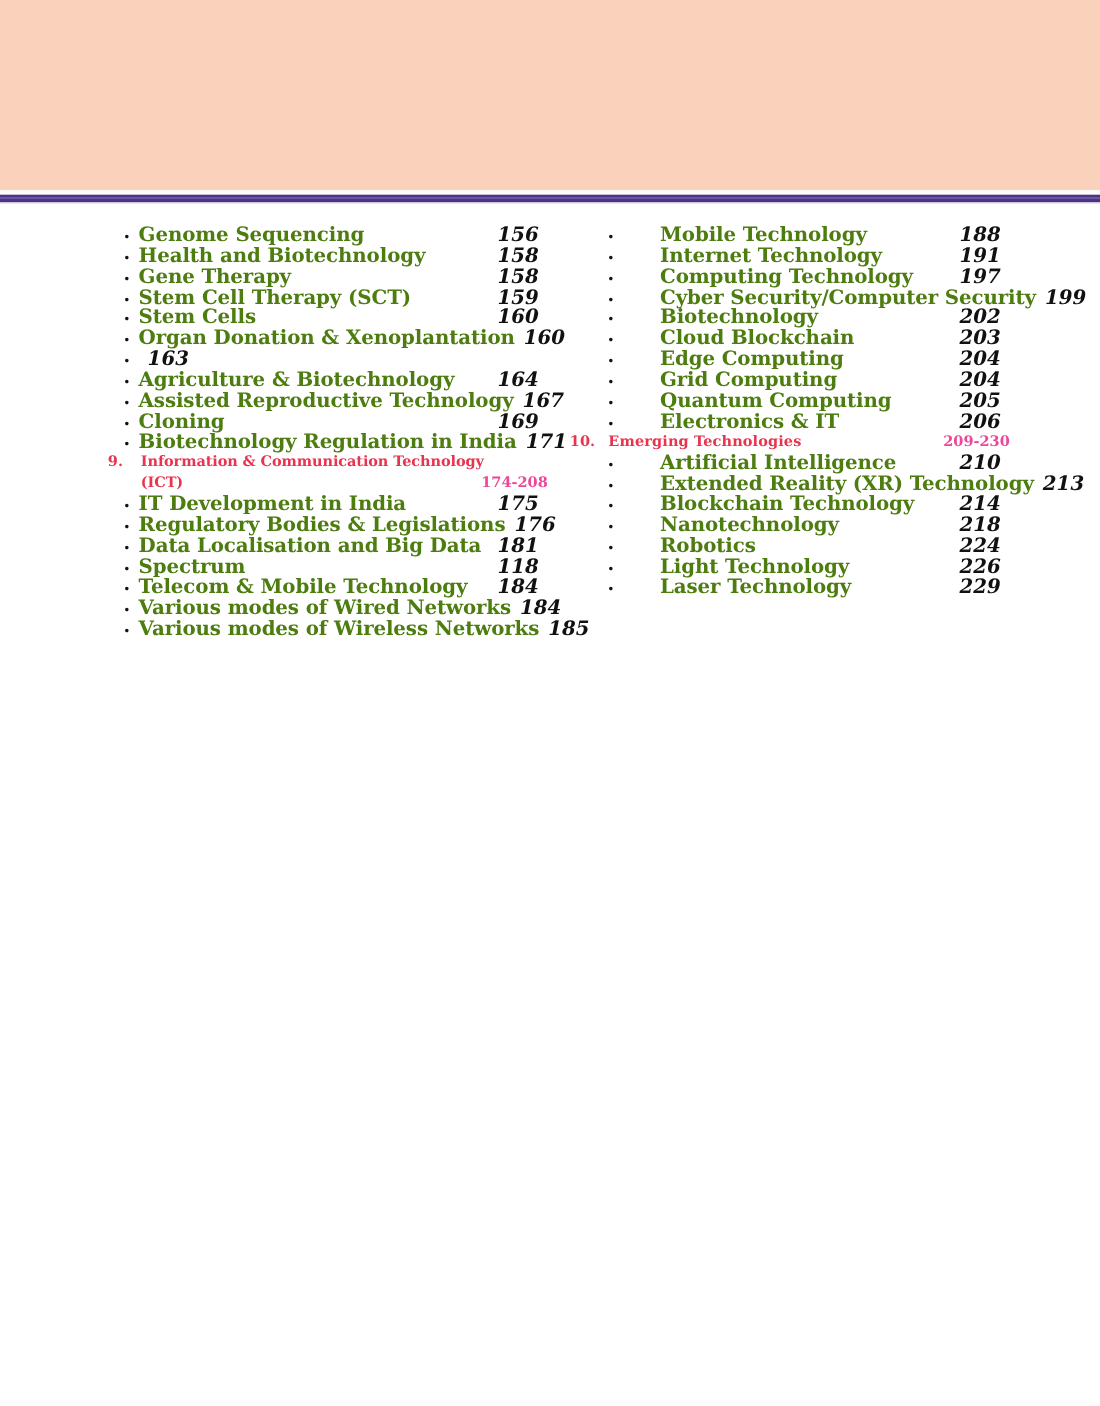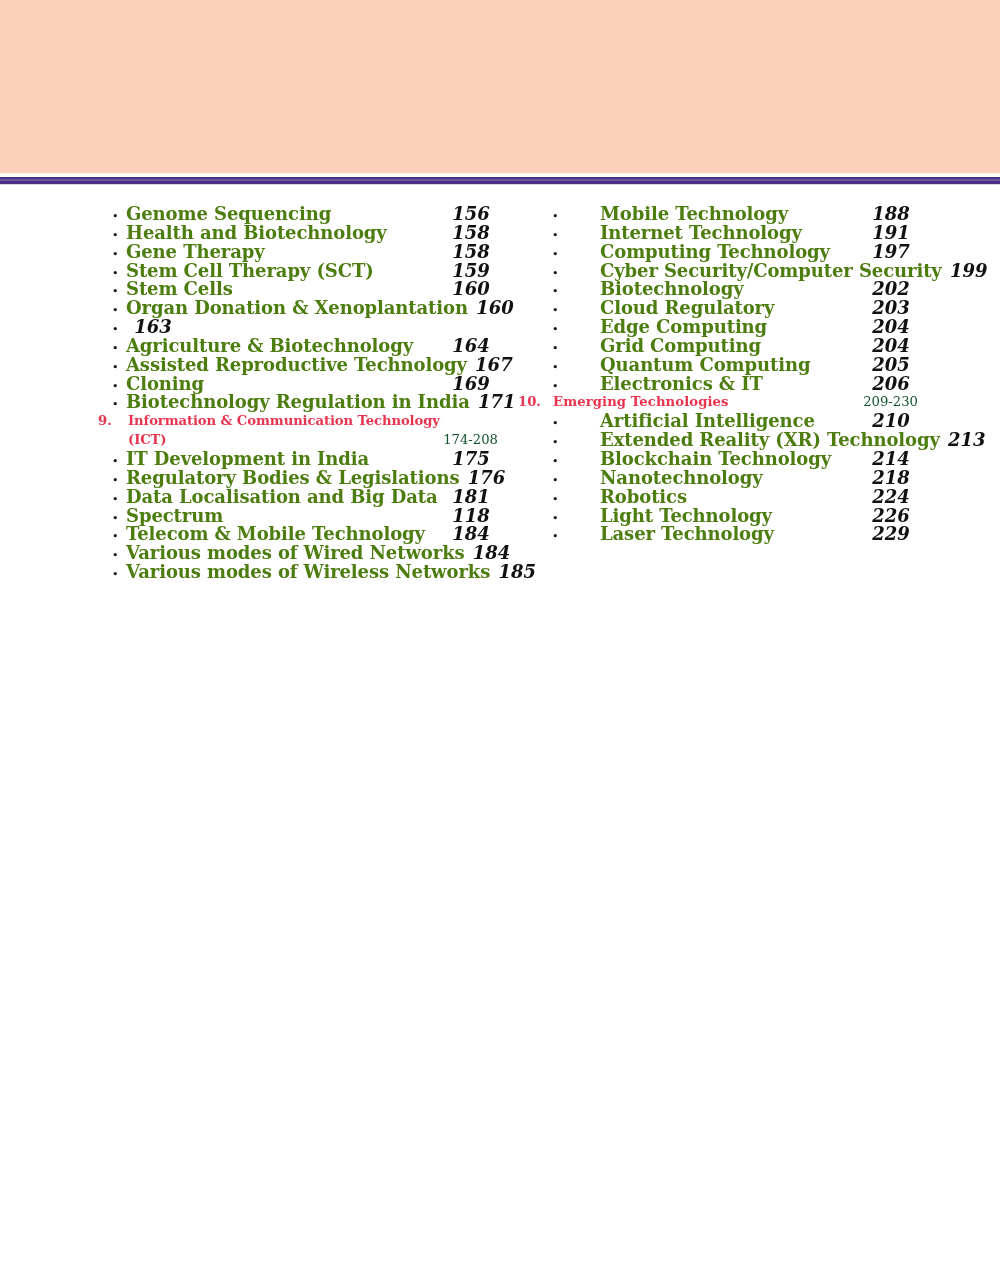--- a/index.html
+++ b/index.html
@@ -134,22 +134,22 @@
     flex: 1 1 auto;
     font-size: 13.2px;
     font-weight: bold;
     letter-spacing: -0.1px;
     color: #e8344f;
   }
   .chapter .page {
     flex: 0 0 54px;
     text-align: left;
     font-size: 13.2px;
-    font-weight: normal;
-    color: #14532d;
+    font-weight: bold;
+    color: #ec4899;
   }
   .chapter.cont .num { color: transparent; }
 
   
   .toc-column.right .chapter .num { flex: 0 0 35px; }
   .toc-column.right .entry .bullet { padding-left: 34px; width: 14px; flex: 0 0 48px; }
   .toc-column.right .entry .page { flex: 0 0 54px; }
   .toc-column.right .chapter .title { letter-spacing: 0.1px; }
 </style>
 </head>
@@ -284,21 +284,21 @@
         <span class="title">Cyber Security/Computer Security</span>
         <span class="page">199</span>
       </div>
       <div class="row entry">
         <span class="bullet">•</span>
         <span class="title">Biotechnology</span>
         <span class="page">202</span>
       </div>
       <div class="row entry">
         <span class="bullet">•</span>
-        <span class="title">Cloud Regulatory</span>
+        <span class="title">Cloud Blockchain</span>
         <span class="page">203</span>
       </div>
       <div class="row entry">
         <span class="bullet">•</span>
         <span class="title">Edge Computing</span>
         <span class="page">204</span>
       </div>
       <div class="row entry">
         <span class="bullet">•</span>
         <span class="title">Grid Computing</span>

